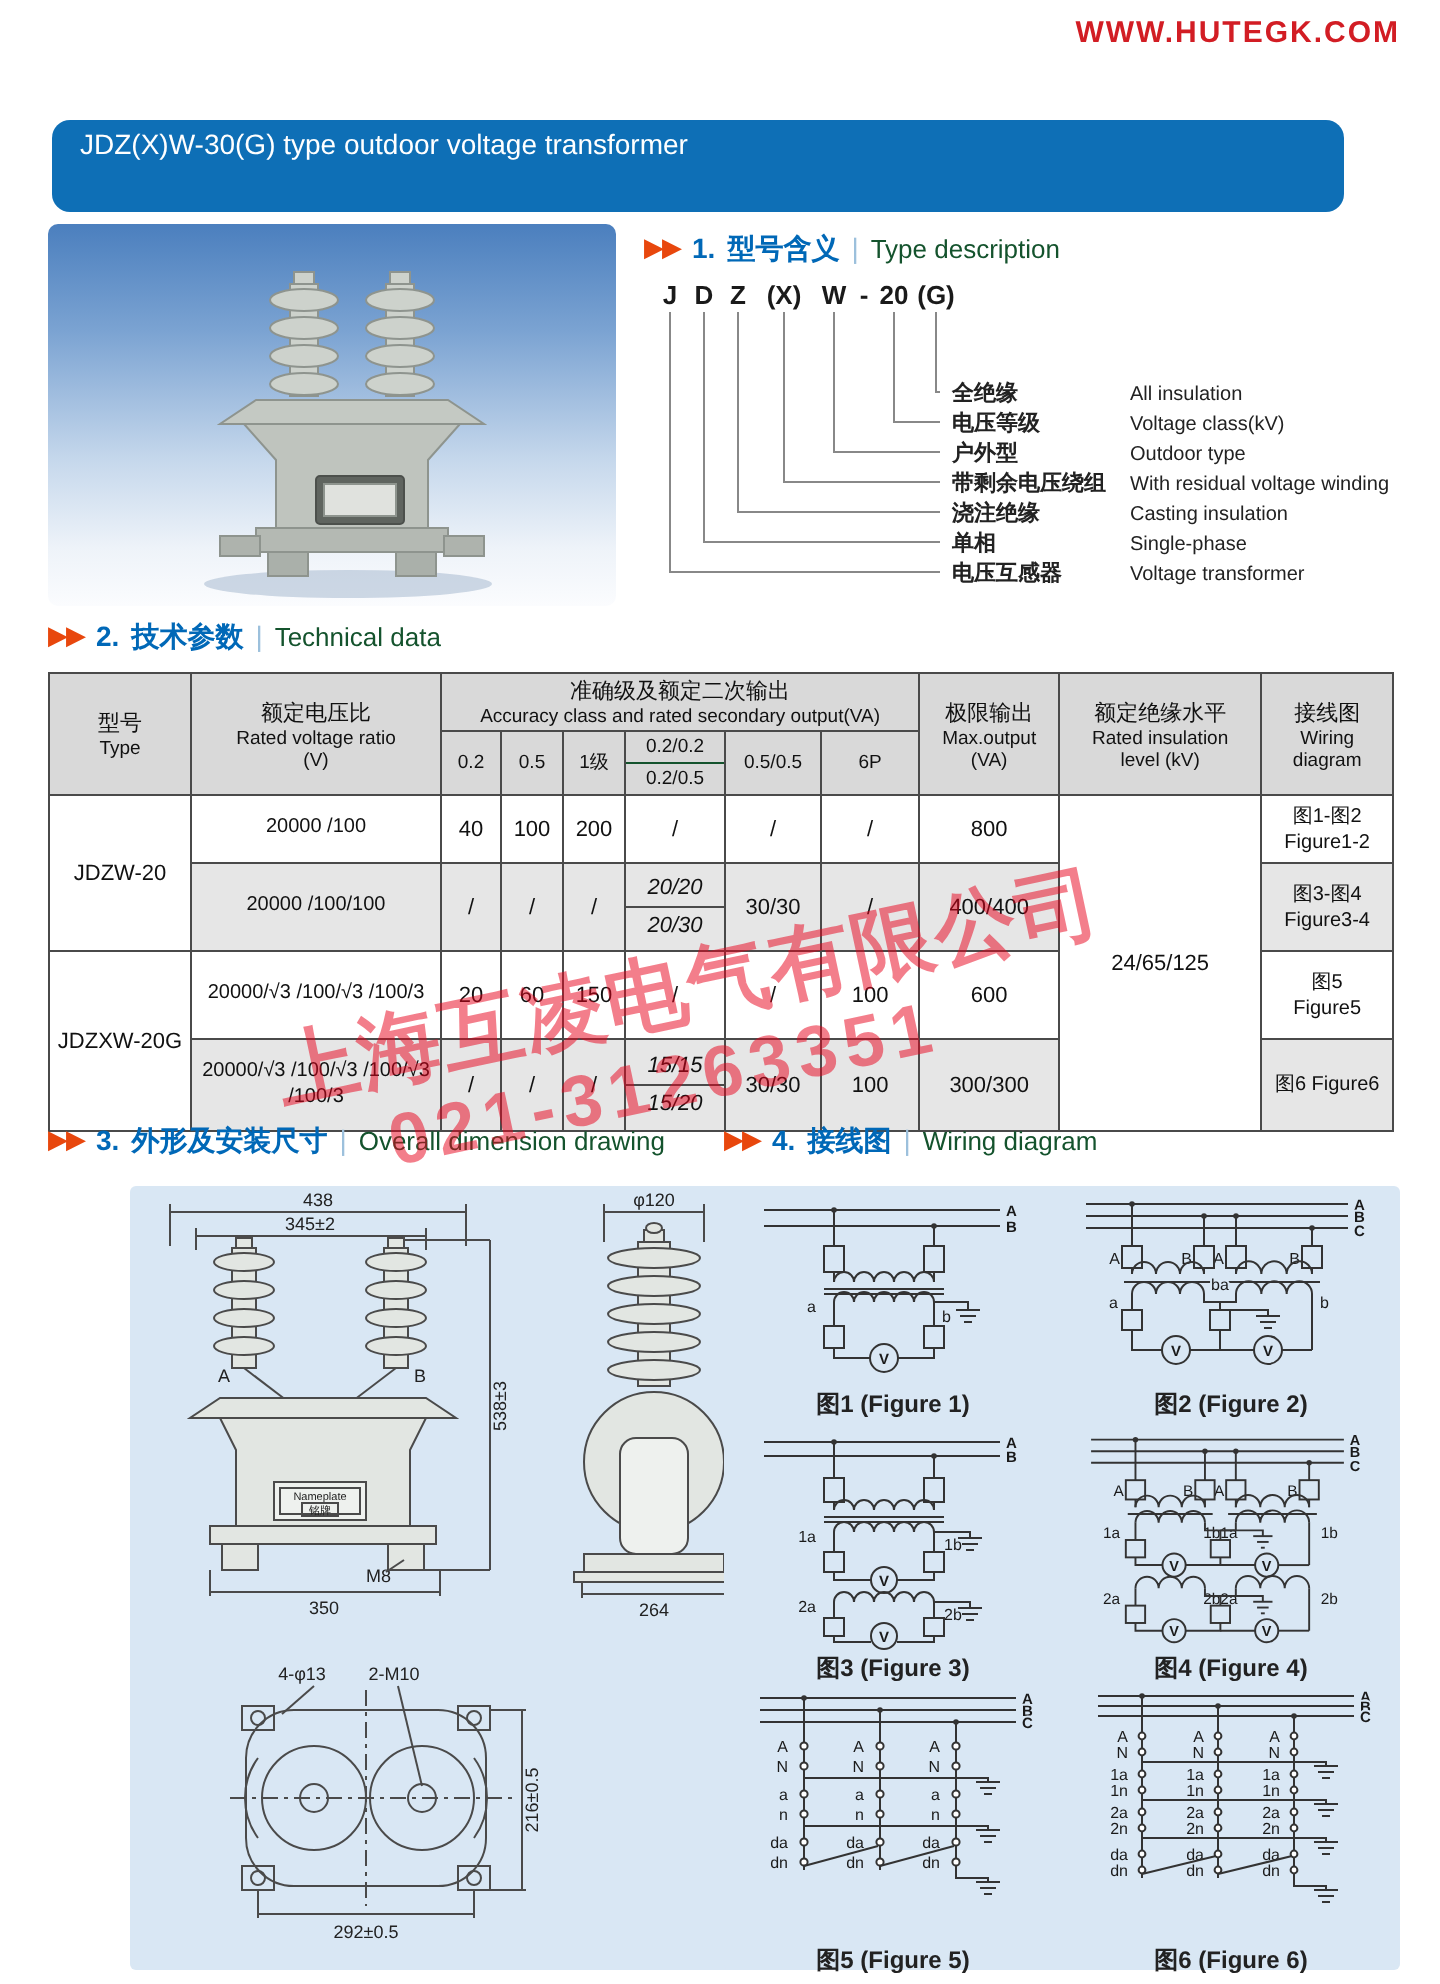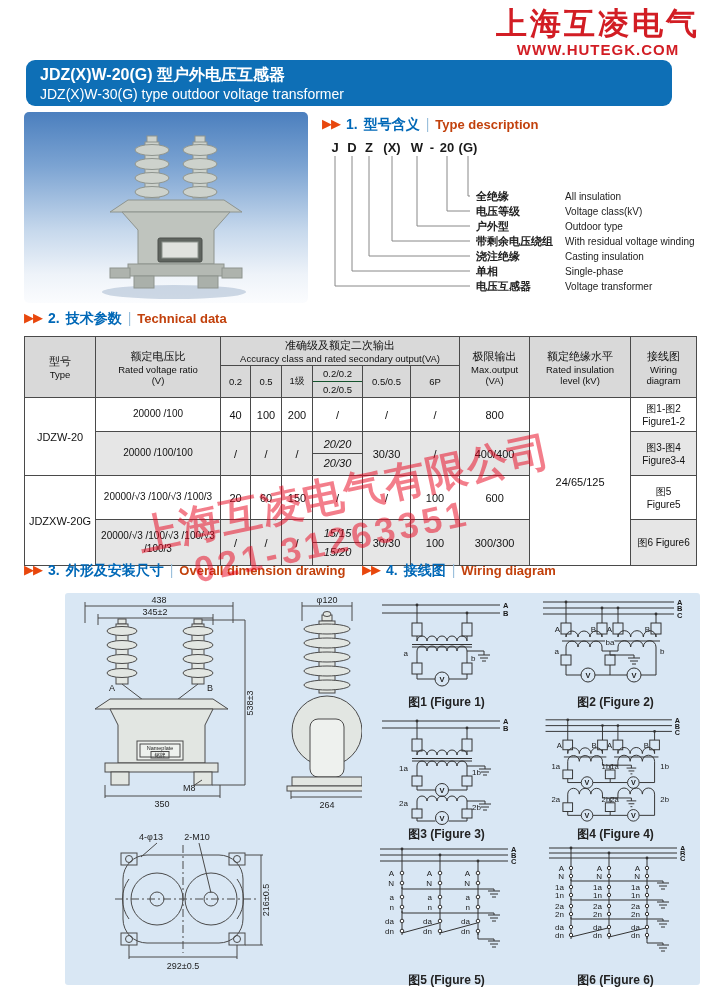--- a/index.html
+++ b/index.html
@@ -15,21 +15,21 @@
   .titlebar{position:absolute;left:26px;top:60px;width:646px;height:46px;background:#0e6fb6;
             border-radius:9px;color:#fff;padding:4px 14px;box-sizing:border-box;}
   .titlebar .t1{font-size:16px;font-weight:bold;line-height:1.35;}
   .titlebar .t2{font-size:14px;line-height:1.2;}
 
   
   .sec-head{position:absolute;display:flex;align-items:baseline;gap:6px;white-space:nowrap;}
   .arrows{color:#e8470d;font-size:13px;letter-spacing:-1px;transform:translateY(-1px);}
   .h-no,.h-cn{color:#0068b7;font-weight:bold;font-size:14px;}
   .h-sep{color:#9cc0dc;font-size:14px;}
-  .h-en{color:#c2410c;font-size:13px;font-weight:bold;}
+  .h-en{color:#14532d;font-size:13px;font-weight:normal;}
 
   
   .photo{position:absolute;left:24px;top:112px;width:284px;height:191px;border-radius:5px;overflow:hidden;}
 
   
   .codes{position:absolute;left:318px;top:138px;}
   .codes text{font-family:"Liberation Sans","DejaVu Sans",sans-serif;}
   .code-letter{font-size:13px;font-weight:bold;fill:#1a1a1a;}
   .leg-cn{font-size:11px;font-weight:bold;fill:#222;}
   .leg-en{font-size:10px;fill:#222;}
@@ -81,26 +81,24 @@
              paint-order:stroke;stroke:#d9e7f4;stroke-width:2px;stroke-linejoin:round;}
   .wsvg .bus{font-size:7.5px;font-weight:bold;}
   .wsvg .vt{font-size:7.5px;font-weight:bold;}
 </style>
 </head>
 <body>
 
 <div class="page">
 
   <div class="logo">
-    <div class="cn">上海互凌电气</div>
     <div class="url">WWW.HUTEGK.COM</div>
   </div>
 
   <div class="titlebar">
-    <div class="t1">JDZ(X)W-20(G) 型户外电压互感器</div>
     <div class="t2">JDZ(X)W-30(G) type outdoor voltage transformer</div>
   </div>
 
   <div class="photo">
     <svg width="284" height="191" viewBox="0 0 284 191">
       <defs>
         <linearGradient id="pg" x1="0" y1="0" x2="0" y2="1">
           <stop offset="0" stop-color="#4b7fbe"></stop>
             <stop offset="0.28" stop-color="#7ba3d2"></stop>
           <stop offset="0.62" stop-color="#c6d8ec"></stop>

